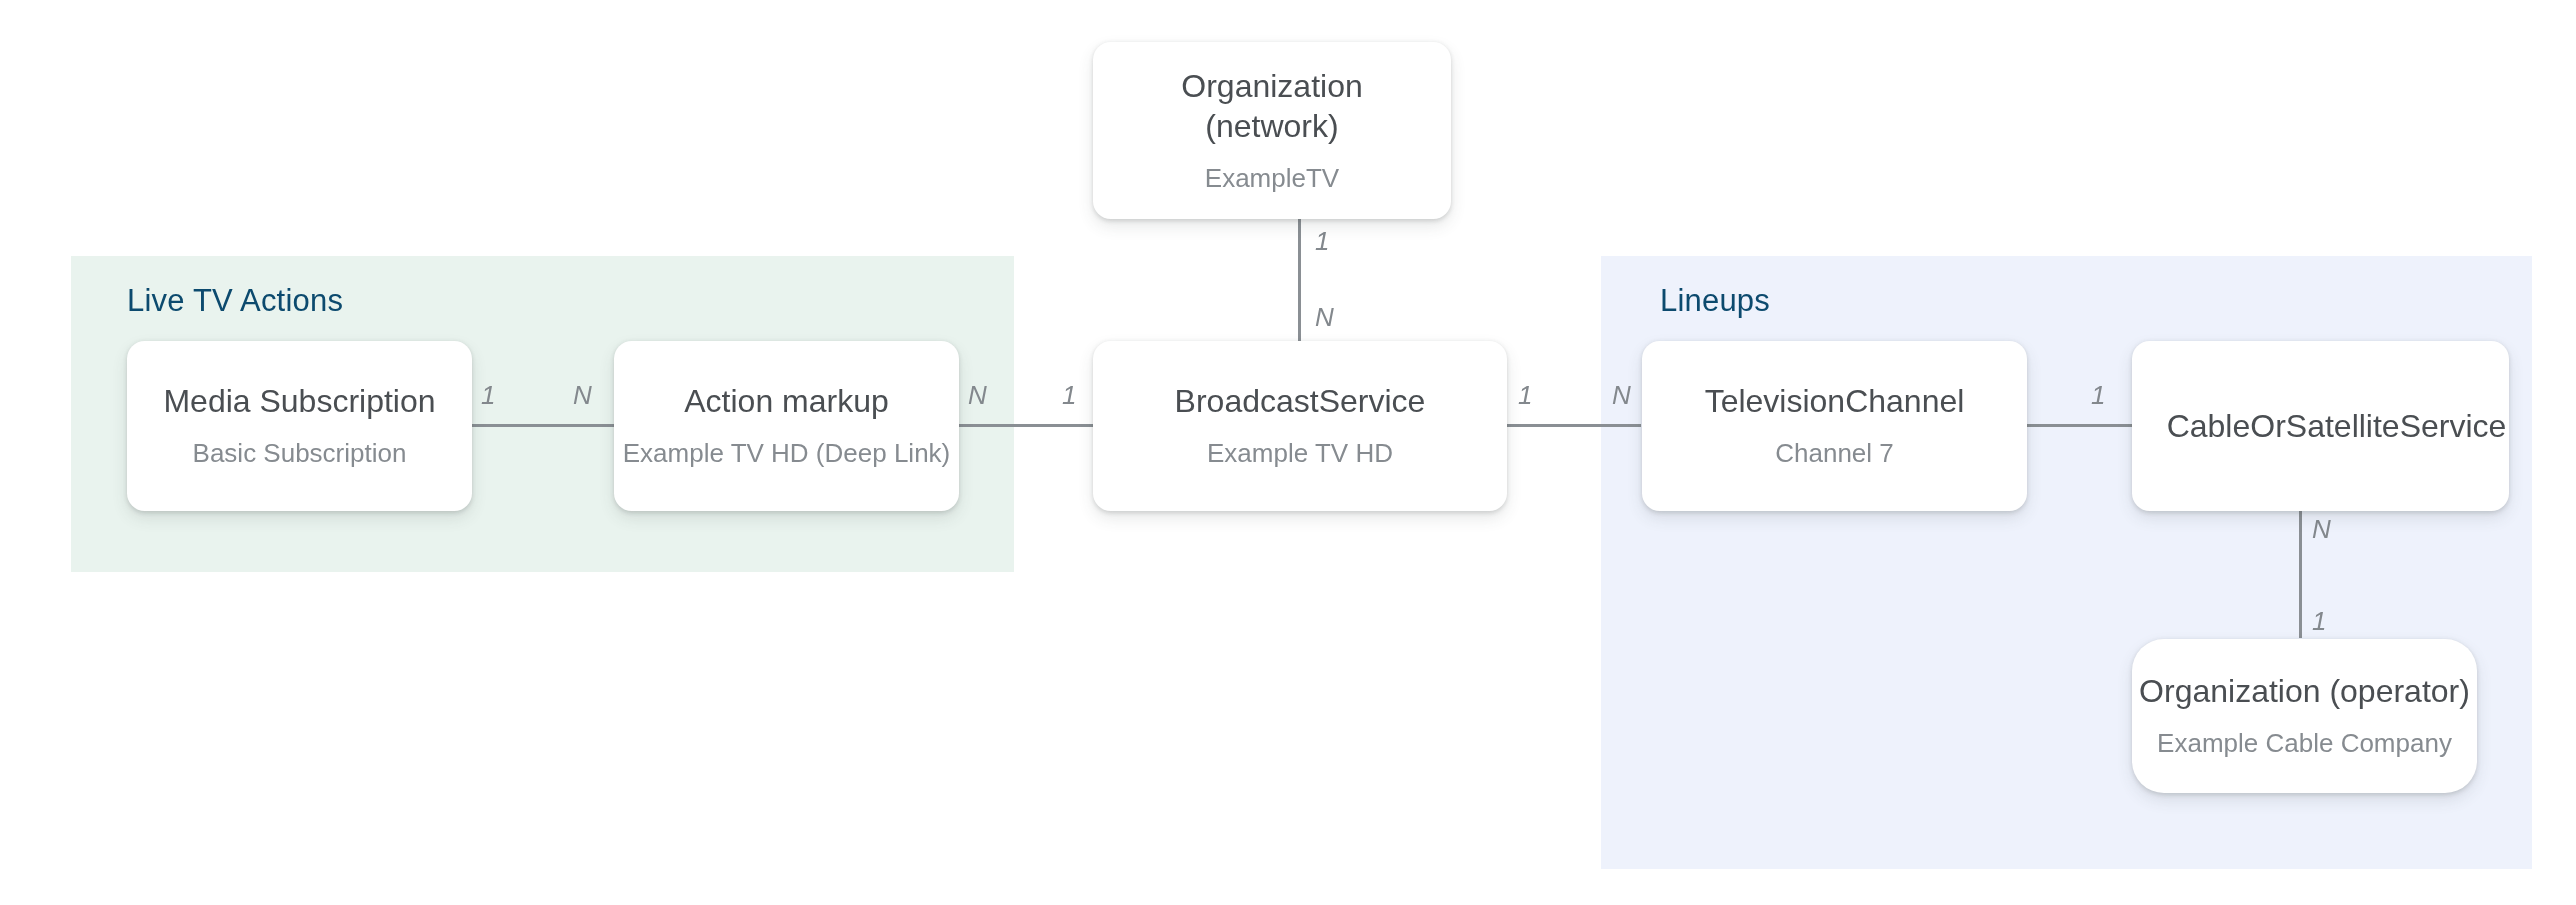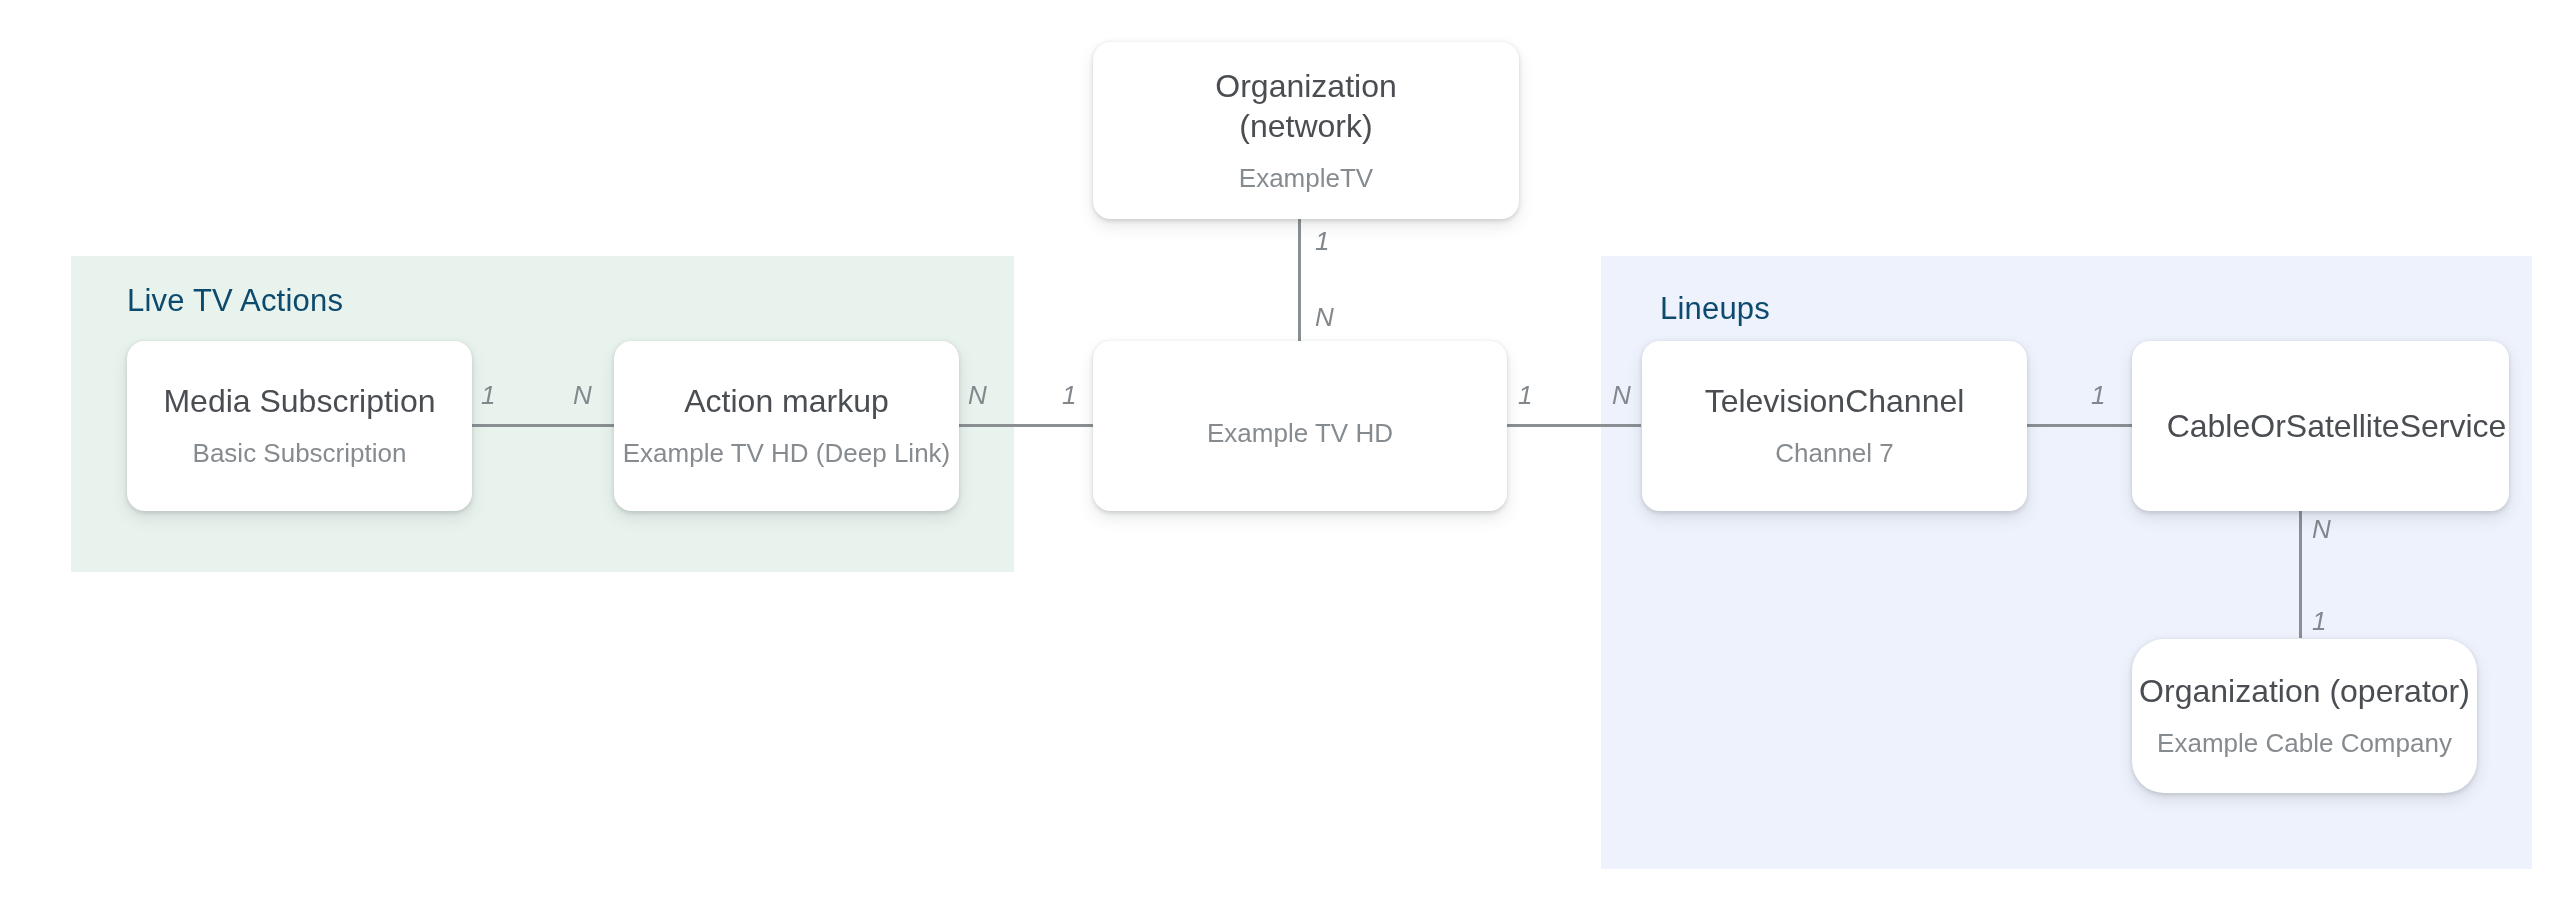--- a/index.html
+++ b/index.html
@@ -30,21 +30,21 @@
   }
   .region-header {
     position: absolute;
     font-size: 31px;
     line-height: 41px;
     color: #0c4a6e;
     letter-spacing: 0.2px;
     white-space: pre;
   }
   .header-live-tv  { left: 127px;  top: 280px; }
-  .header-lineups  { left: 1660px; top: 280px; margin-top: 8px; }
+  .header-lineups  { left: 1660px; top: 280px; }
 
   
   .node {
     position: absolute;
     background: #ffffff;
     border-radius: 17.7px;
     box-shadow: 0 1.8px 4.4px rgba(60,64,67,0.18), 0 7px 16px rgba(60,64,67,0.12);
     display: flex;
     flex-direction: column;
     align-items: center;
@@ -60,21 +60,21 @@
   }
   .node-subtitle {
     font-size: 26px;
     line-height: 35px;
     font-weight: 500;
     color: #868b90;
     white-space: pre;
     text-align: center;
     margin-top: 15px;
   }
-  .node-organization-network        { left: 1093px; top: 42px;  width: 426px; height: 177px; }
+  .node-organization-network        { left: 1093px; top: 42px;  width: 358px; height: 177px; }
   .node-media-subscription          { left: 127px;  top: 341px; width: 345px; height: 170px; }
   .node-action-markup               { left: 614px;  top: 341px; width: 345px; height: 170px; }
   .node-broadcast-service           { left: 1093px; top: 341px; width: 414px; height: 170px; }
   .node-television-channel          { left: 1642px; top: 341px; width: 385px; height: 170px; }
   .node-cable-or-satellite-service  { left: 2132px; top: 341px; width: 345px; height: 170px; padding-left: 32px; }
   .node-organization-operator       { left: 2132px; top: 639px; width: 345px; height: 154px; border-radius: 32px; }
 
   
   .edge-line {
     position: absolute;
@@ -156,20 +156,21 @@
     <div class="node-title">Action markup</div>
     <div class="node-subtitle">Example TV HD (Deep Link)</div>
   </div>
 
   <div class="node node-media-subscription">
     <div class="node-title">Media Subscription</div>
     <div class="node-subtitle">Basic Subscription</div>
   </div>
 
   <div class="node node-broadcast-service">
+    <div class="node-title">BroadcastService</div>
     <div class="node-subtitle">Example TV HD</div>
   </div>
 
   <div class="node node-television-channel">
     <div class="node-title">TelevisionChannel</div>
     <div class="node-subtitle">Channel 7</div>
   </div>
 
   <div class="node node-cable-or-satellite-service">
     <div class="node-title">CableOrSatelliteService</div>

